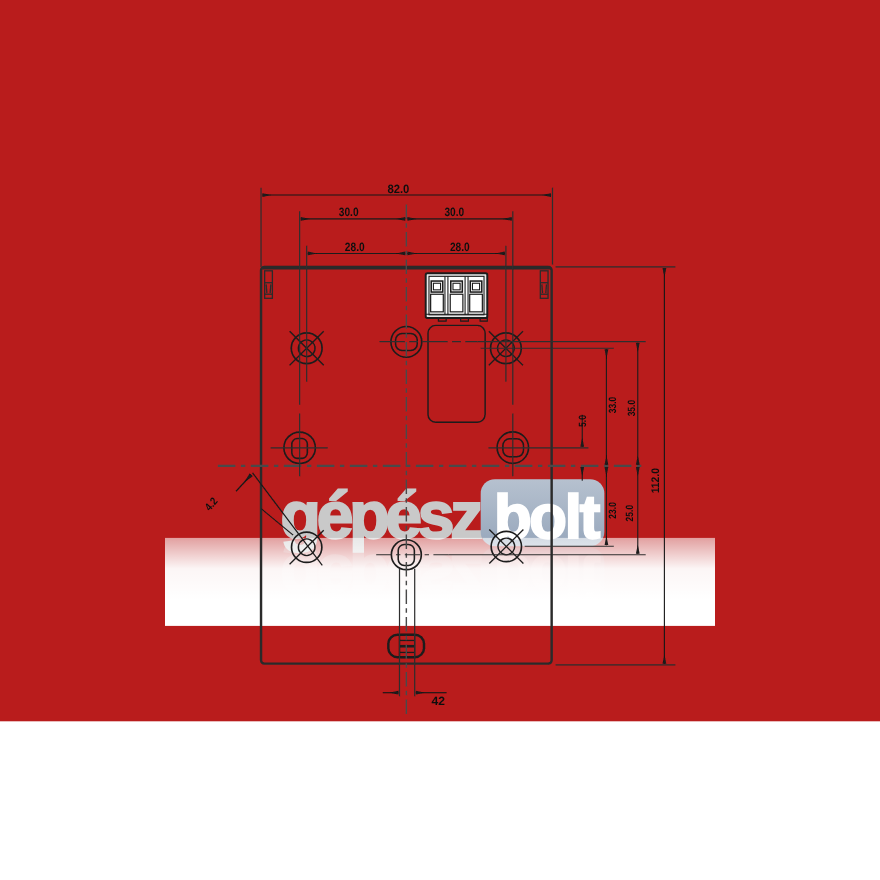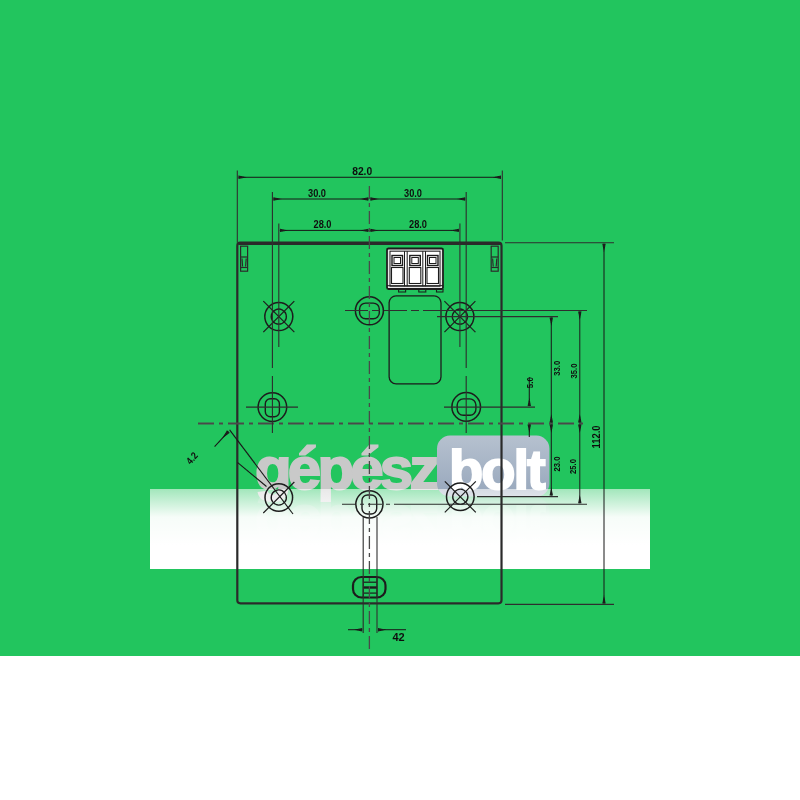--- a/index.html
+++ b/index.html
@@ -1,16 +1,16 @@
 <!DOCTYPE html>
 <html><head>
 <meta charset="utf-8">
 <style>
   html,body{margin:0;padding:0;background:#ffffff;}
-  #page{width:800px;height:656px;position:relative;background:#22c55e;font-family:"Liberation Sans",sans-serif;}
+  #page{width:800px;height:656px;position:relative;background:#b91c1c;font-family:"Liberation Sans",sans-serif;}
   svg{position:absolute;top:0;left:0;}
   text{font-family:"Liberation Sans",sans-serif;}
 </style>
 </head>
 <body>
 
 <div id="page">
 <svg width="800" height="800" viewBox="0 0 800 800">
 <defs>
   <linearGradient id="boltgrad" x1="0" y1="0" x2="0" y2="1">

